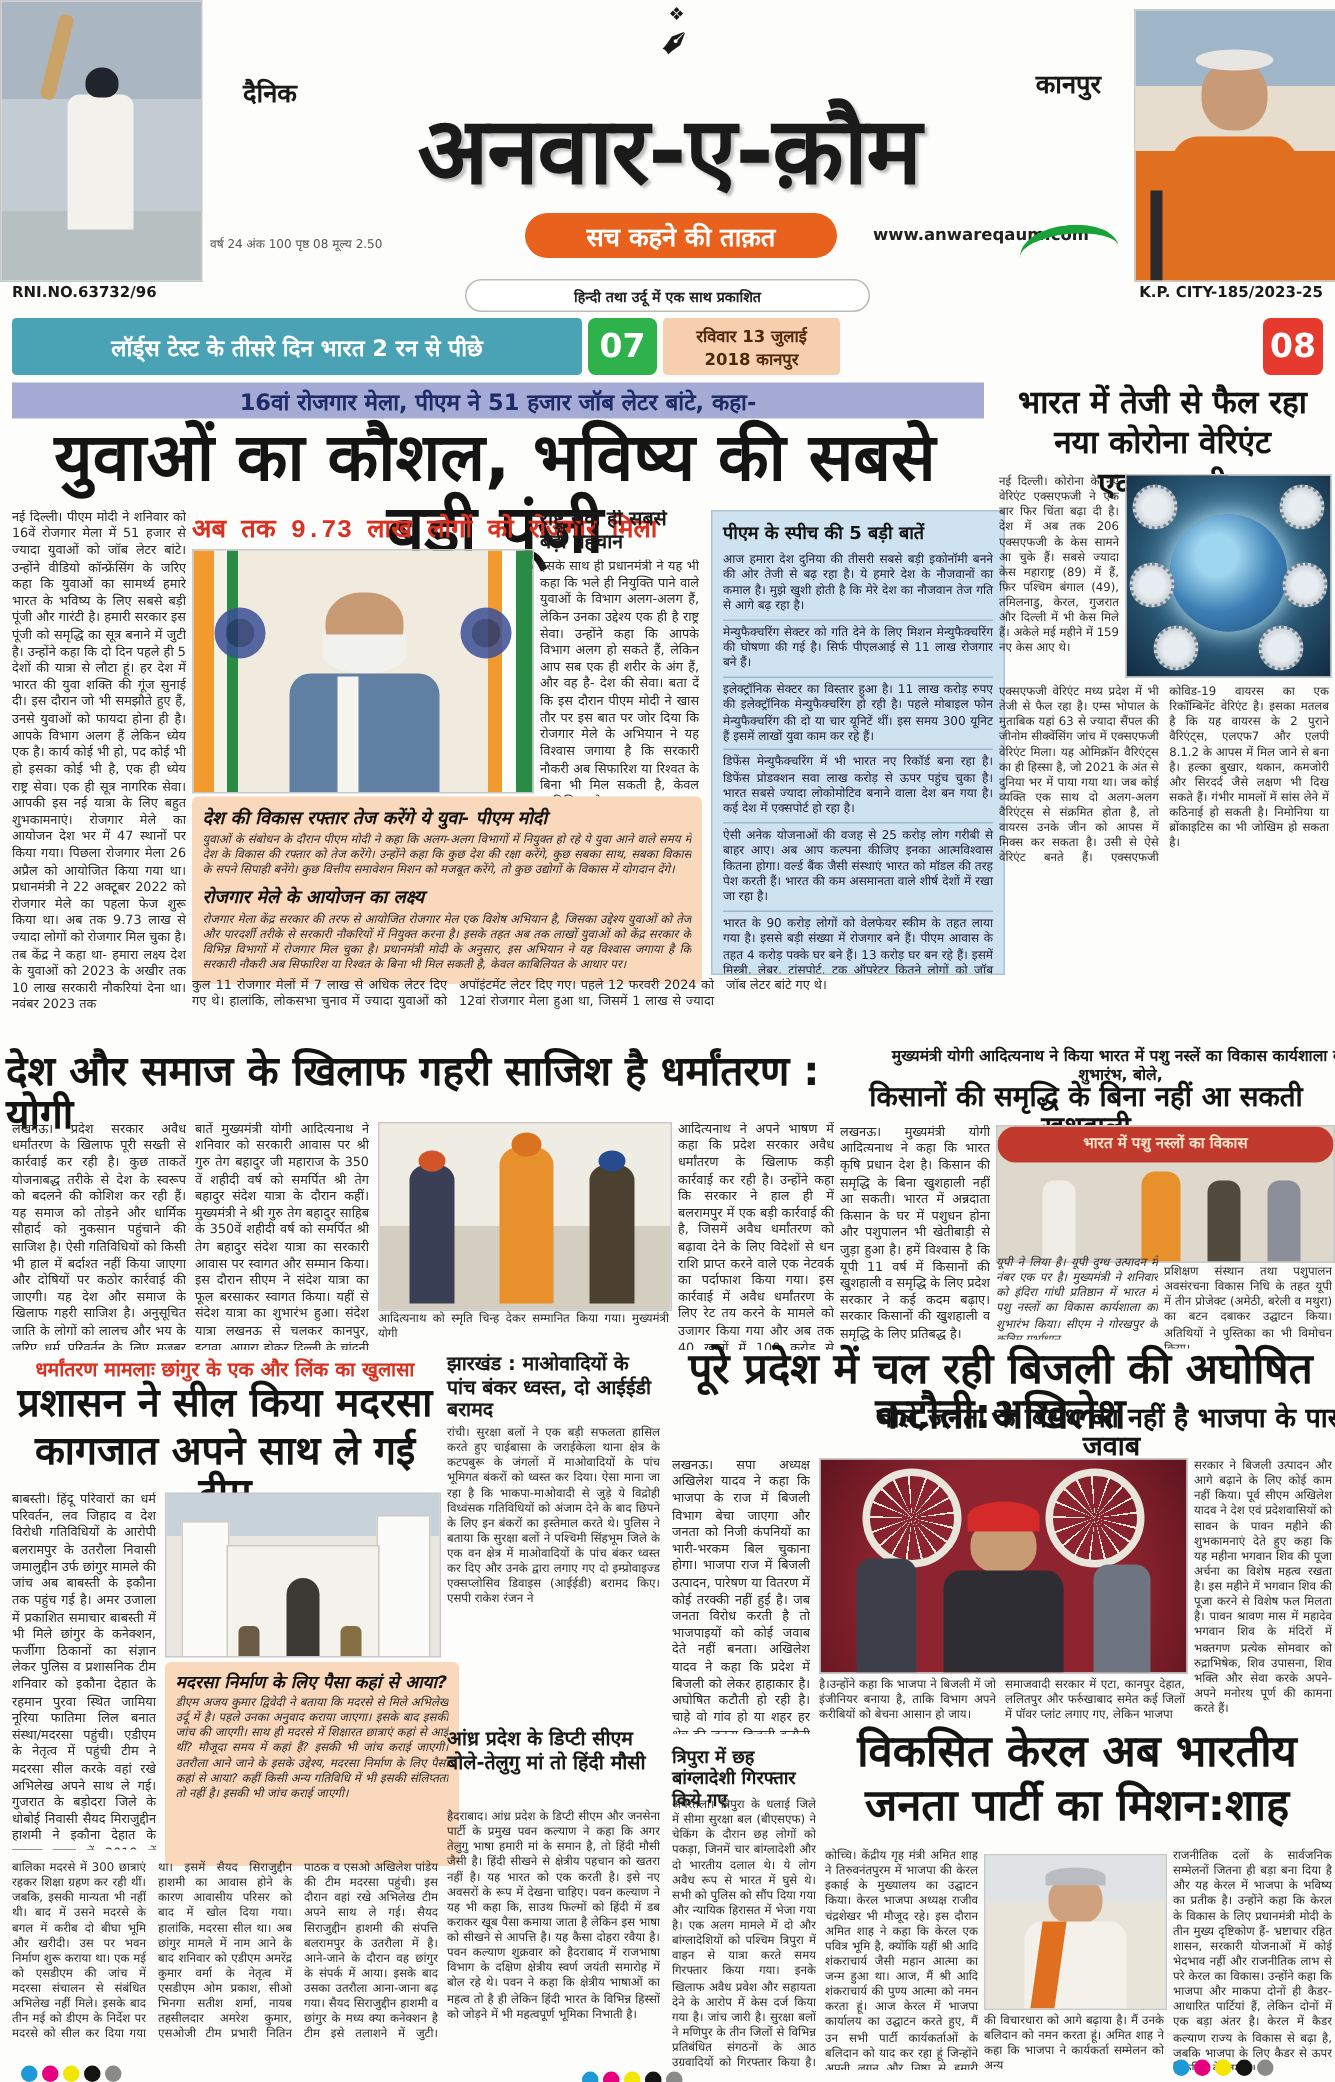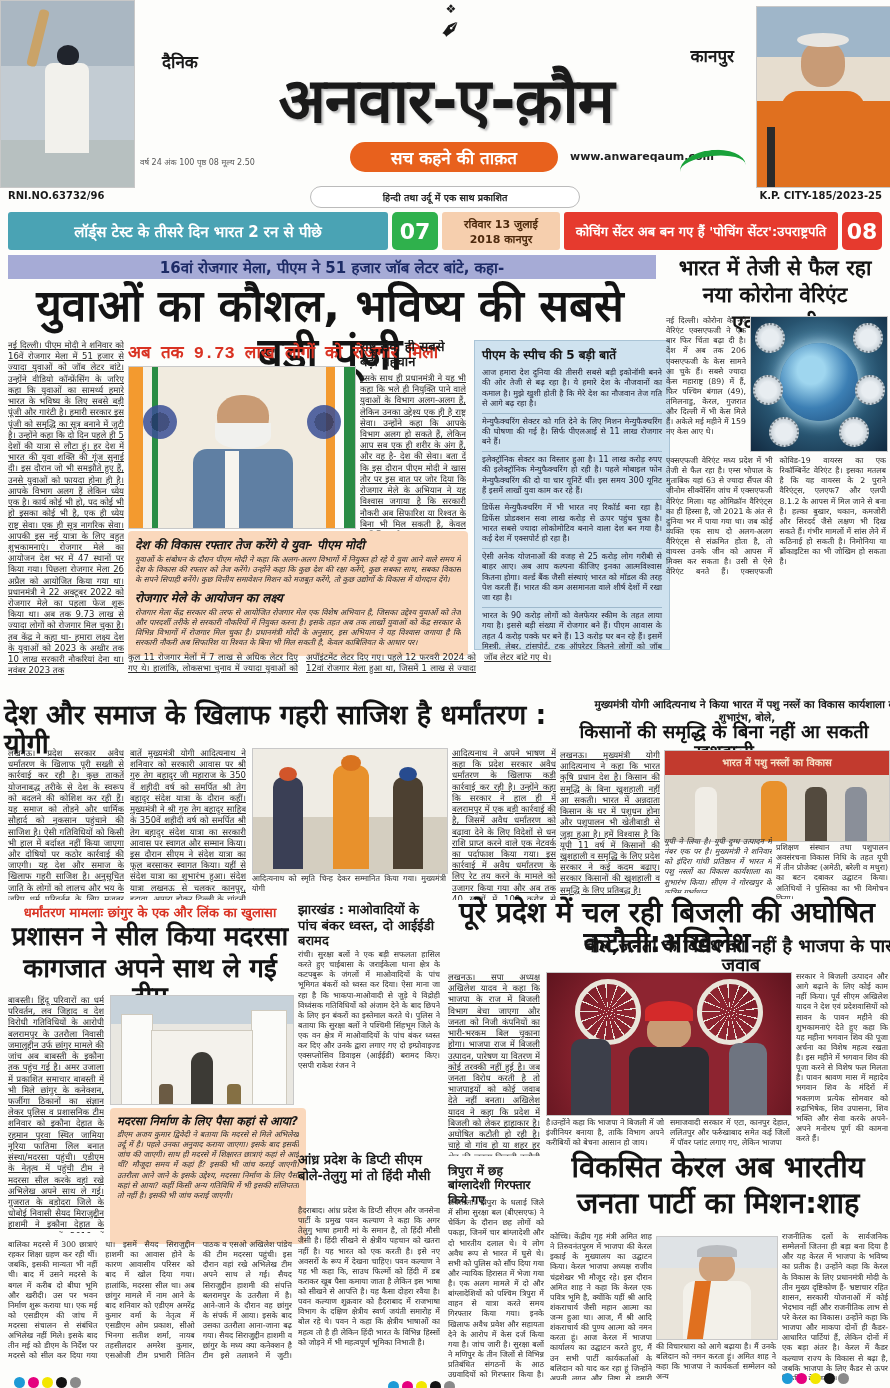--- a/index.html
+++ b/index.html
@@ -1,19 +1,19 @@
 <!DOCTYPE html>
 <html><head>
 <meta charset="utf-8">
 <style>
   html,body{margin:0;padding:0;background:#e9e9e9;}
   #page{position:relative;width:890px;height:1388px;background:#fdfdfb;margin:0 auto;overflow:hidden;
         font-family:"DejaVu Sans","Liberation Sans",sans-serif;color:#1a1a1a;}
   .abs{position:absolute;}
-  .body{font-size:8.5px;line-height:1.32;text-align:justify;color:#2a2a2a;overflow:hidden;text-decoration:underline;}
+  .body{font-size:8.5px;line-height:1.32;text-align:justify;color:#2a2a2a;overflow:hidden;}
   .tiny{font-size:7.8px;line-height:1.3;text-align:justify;color:#2a2a2a;overflow:hidden;}
   .cols2{column-count:2;column-gap:7px;}
   .cols3{column-count:3;column-gap:8px;}
   .center{text-align:center;}
   
   .edition{font-size:8px;color:#555;}
   .pill{background:#e8611d;color:#fff;font-weight:bold;border-radius:15px;display:flex;align-items:center;justify-content:center;}
   .bilingual{border:1px solid #bbb;border-radius:11px;background:#fff;font-size:9.5px;font-weight:bold;
              display:flex;align-items:center;justify-content:center;color:#222;}
   .swoosh{width:66px;height:30px;border-top:6px solid #19a23a;border-radius:50%;transform:rotate(-6deg);}
@@ -72,35 +72,34 @@
   <div class="abs" style="left:140px;top:4px;width:612px;height:182px;">
     <div class="abs" style="left:296px;top:0;width:30px;height:54px;text-align:center;">
       <div style="font-size:12px;line-height:10px;">❖</div>
       <div style="font-size:26px;transform:rotate(-45deg);line-height:30px;">✒</div>
     </div>
     <div class="abs" style="left:22px;top:46px;font-size:17px;font-weight:bold;">दैनिक</div>
     <div class="abs" style="right:18px;top:40px;font-size:17px;font-weight:bold;">कानपुर</div>
     <div class="abs center" style="left:0;top:52px;width:100%;font-size:62px;font-weight:900;letter-spacing:-1px;text-shadow:2px 2px 2px #bbb;">अनवार-ए-क़ौम</div>
     <div class="abs edition" style="left:0;top:152px;width:150px;">वर्ष 24  अंक 100  पृष्ठ 08  मूल्य 2.50</div>
     <div class="abs pill" style="left:210px;top:138px;width:208px;height:30px;font-size:17px;">सच कहने की ताक़त</div>
-    <div class="abs" style="left:430px;top:146px;font-size:11px;font-weight:bold;color:#222;">www.anwareqaum.com</div>
+    <div class="abs" style="left:442px;top:146px;font-size:11px;font-weight:bold;color:#222;">www.anwareqaum.com</div>
     <div class="abs swoosh" style="left:540px;top:146px;"></div>
   </div>
 
   <div class="abs" style="left:8px;top:190px;font-size:10px;font-weight:bold;">RNI.NO.63732/96</div>
   <div class="abs bilingual" style="left:310px;top:186px;width:268px;height:20px;">हिन्दी तथा उर्दू में एक साथ प्रकाशित</div>
   <div class="abs" style="right:8px;top:190px;font-size:10px;font-weight:bold;">K.P. CITY-185/2023-25</div>
 
   <div class="abs tickbox" style="left:8px;top:212px;width:380px;height:38px;background:#4aa3b4;font-size:15px;">लॉर्ड्स टेस्ट के तीसरे दिन भारत 2 रन से पीछे</div>
   <div class="abs pgnum" style="left:392px;top:212px;width:46px;height:38px;background:#2fb14c;">07</div>
   <div class="abs" style="left:442px;top:212px;width:118px;height:38px;background:#f6cfae;border-radius:3px;display:flex;flex-direction:column;align-items:center;justify-content:center;">
     <div style="font-size:11px;font-weight:bold;color:#4d2a0d;">रविवार 13 जुलाई</div>
     <div style="font-size:11px;font-weight:bold;color:#4d2a0d;">2018 कानपुर</div>
   </div>
-  <div class="abs tickbox" style="left:564px;top:212px;width:274px;height:38px;background:#e63a2e;font-size:13px;">कोचिंग सेंटर अब बन गए हैं 'पोचिंग सेंटर':उपराष्ट्रपति</div>
   <div class="abs pgnum" style="left:842px;top:212px;width:40px;height:38px;background:#e63a2e;">08</div>
 
   <div class="abs kicker-strip" style="left:8px;top:255px;width:648px;height:24px;font-size:15px;">16वां रोजगार मेला, पीएम ने 51 हजार जॉब लेटर बांटे, कहा-</div>
   <div class="abs center storyhead" style="left:0;top:282px;width:660px;font-size:44px;">युवाओं का कौशल, भविष्य की सबसे बड़ी पूंजी</div>
 
   <div class="abs body" style="left:8px;top:340px;width:116px;height:356px;">नई दिल्ली। पीएम मोदी ने शनिवार को 16वें रोजगार मेला में 51 हजार से ज्यादा युवाओं को जॉब लेटर बांटे। उन्होंने वीडियो कॉन्फ्रेंसिंग के जरिए कहा कि युवाओं का सामर्थ्य हमारे भारत के भविष्य के लिए सबसे बड़ी पूंजी और गारंटी है। हमारी सरकार इस पूंजी को समृद्धि का सूत्र बनाने में जुटी है। उन्होंने कहा कि दो दिन पहले ही 5 देशों की यात्रा से लौटा हूं। हर देश में भारत की युवा शक्ति की गूंज सुनाई दी। इस दौरान जो भी समझौते हुए हैं, उनसे युवाओं को फायदा होना ही है। आपके विभाग अलग हैं लेकिन ध्येय एक है। कार्य कोई भी हो, पद कोई भी हो इसका कोई भी है, एक ही ध्येय राष्ट्र सेवा। एक ही सूत्र नागरिक सेवा। आपकी इस नई यात्रा के लिए बहुत शुभकामनाएं। रोजगार मेले का आयोजन देश भर में 47 स्थानों पर किया गया। पिछला रोजगार मेला 26 अप्रैल को आयोजित किया गया था। प्रधानमंत्री ने 22 अक्टूबर 2022 को रोजगार मेले का पहला फेज शुरू किया था। अब तक 9.73 लाख से ज्यादा लोगों को रोजगार मिल चुका है। तब केंद्र ने कहा था- हमारा लक्ष्य देश के युवाओं को 2023 के अखीर तक 10 लाख सरकारी नौकरियां देना था। नवंबर 2023 तक</div>
 
   <div class="abs redhead" style="left:128px;top:340px;width:334px;font-size:17px;font-family:Liberation Mono, monospace;">अब तक 9.73 लाख लोगों को रोजगार मिला</div>
 
   <div class="abs ph pmph" style="left:128px;top:366px;width:226px;height:161px;">
@@ -165,21 +164,21 @@
     <div class="person" style="left:140px;top:28px;width:30px;height:92px;background:#4c4031;border-radius:10px 10px 0 0;"></div>
     <div class="person" style="left:146px;top:18px;width:18px;height:14px;background:#274b8f;border-radius:50%;"></div>
   </div>
   <div class="abs tiny" style="left:252px;top:874px;width:194px;height:24px;">आदित्यनाथ को स्मृति चिन्ह देकर सम्मानित किया गया। मुख्यमंत्री योगी</div>
   <div class="abs body" style="left:452px;top:748px;width:104px;height:152px;">आदित्यनाथ ने अपने भाषण में कहा कि प्रदेश सरकार अवैध धर्मांतरण के खिलाफ कड़ी कार्रवाई कर रही है। उन्होंने कहा कि सरकार ने हाल ही में बलरामपुर में एक बड़ी कार्रवाई की है, जिसमें अवैध धर्मांतरण को बढ़ावा देने के लिए विदेशों से धन राशि प्राप्त करने वाले एक नेटवर्क का पर्दाफाश किया गया। इस कार्रवाई में अवैध धर्मांतरण के लिए रेट तय करने के मामले को उजागर किया गया और अब तक 40 खातों में 100 करोड़ से अधिक का लेन-देन पाया गया है। यह आर्थिक और सामाजिक सुरक्षा दोनों के लिए गंभीर खतरा है। सीएम योगी ने कहा कि आज एक ऐतिहासिक कार्यक्रम</div>
 
   <div class="abs center" style="left:583px;top:698px;width:328px;font-size:10.5px;font-weight:bold;line-height:1.2;">मुख्यमंत्री योगी आदित्यनाथ ने किया भारत में पशु नस्लें का विकास कार्यशाला का शुभारंभ, बोले,</div>
   <div class="abs center storyhead" style="left:560px;top:722px;width:328px;font-size:18.5px;">किसानों की समृद्धि के बिना नहीं आ सकती खुशहाली</div>
   <div class="abs body" style="left:560px;top:750px;width:100px;height:148px;">लखनऊ। मुख्यमंत्री योगी आदित्यनाथ ने कहा कि भारत कृषि प्रधान देश है। किसान की समृद्धि के बिना खुशहाली नहीं आ सकती। भारत में अन्नदाता किसान के घर में पशुधन होना और पशुपालन भी खेतीबाड़ी से जुड़ा हुआ है। हमें विश्वास है कि यूपी 11 वर्ष में किसानों की खुशहाली व समृद्धि के लिए प्रदेश सरकार ने कई कदम बढ़ाए। सरकार किसानों की खुशहाली व समृद्धि के लिए प्रतिबद्ध है।</div>
   <div class="abs ph kisanph" style="left:664px;top:750px;width:224px;height:90px;">
-    <div class="banner center" style="font-size:10px;font-weight:bold;line-height:24px;">भारत में पशु नस्लों का विकास</div>
+    <div class="banner center" style="font-size:10px;font-weight:bold;line-height:24px;border-radius:12px;">भारत में पशु नस्लों का विकास</div>
     <div class="person" style="left:96px;top:30px;width:26px;height:60px;background:#e8912c;border-radius:9px 9px 0 0;"></div>
     <div class="person" style="left:30px;top:36px;width:22px;height:54px;background:#f0ede6;border-radius:8px 8px 0 0;"></div>
     <div class="person" style="left:140px;top:36px;width:22px;height:54px;background:#534a3e;border-radius:8px 8px 0 0;"></div>
     <div class="person" style="left:180px;top:36px;width:22px;height:54px;background:#8a8f99;border-radius:8px 8px 0 0;"></div>
   </div>
   <div class="abs tiny" style="left:664px;top:837px;width:108px;height:56px;font-style:italic;">यूपी ने लिया है। यूपी दुग्ध उत्पादन में नंबर एक पर है। मुख्यमंत्री ने शनिवार को इंदिरा गांधी प्रतिष्ठान में भारत में पशु नस्लों का विकास कार्यशाला का शुभारंभ किया। सीएम ने गोरखपुर के कृत्रिम गर्भाधान</div>
   <div class="abs center redhead" style="left:8px;top:903px;width:284px;font-size:13px;">धर्मांतरण मामलाः छांगुर के एक और लिंक का खुलासा</div>
 
   <div class="abs tiny" style="left:776px;top:843px;width:112px;height:56px;">प्रशिक्षण संस्थान तथा पशुपालन अवसंरचना विकास निधि के तहत यूपी में तीन प्रोजेक्ट (अमेठी, बरेली व मथुरा) का बटन दबाकर उद्घाटन किया। अतिथियों ने पुस्तिका का भी विमोचन किया।</div>
   <div class="abs center storyhead" style="left:4px;top:922px;width:292px;font-size:26px;">प्रशासन ने सील किया मदरसा</div>

